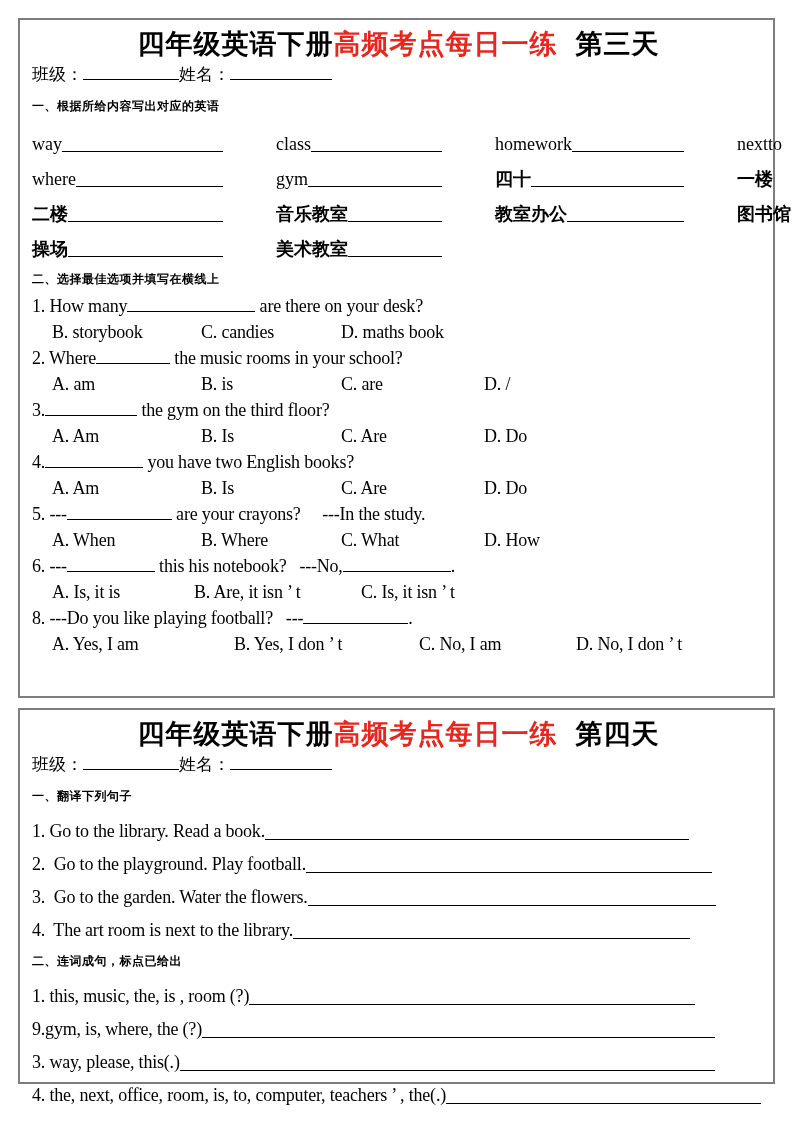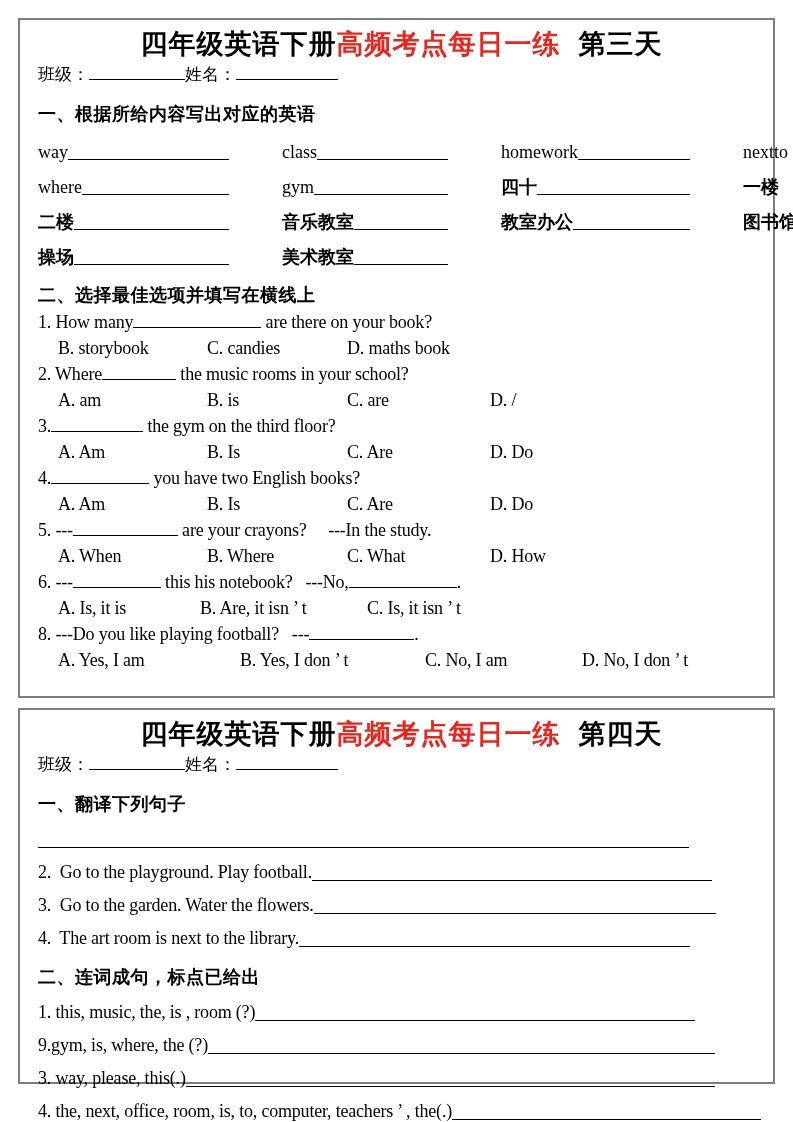--- a/index.html
+++ b/index.html
@@ -13,42 +13,42 @@
   body{
     width:793px;height:1122px;overflow:hidden;
     background:var(--bg);color:var(--ink);
     font-family:"Liberation Serif","DejaVu Serif",serif;
     position:relative;
   }
   .sheet{
     position:absolute;left:18px;width:757px;
     border:2px solid var(--border);
     background:#fff;
-    padding:6px 8px 0 18px;
+    padding:6px 8px 0 12px;
   }
   #sheet1{top:18px;height:680px;}
   #sheet2{top:708px;height:376px;}
 
   .title{
     text-align:center;font-size:27px;font-weight:bold;
     line-height:36px;letter-spacing:1px;white-space:pre;
   }
   .title .red{color:var(--red);}
   .title .day{margin-left:18px;}
 
   .idline{
     font-size:17px;line-height:25px;
     padding-right:2px;white-space:pre;
   }
   .idblank{
     display:inline-block;border-bottom:1.5px solid #000;height:15px;
   }
 
   .sec-heading{
-    font-weight:bold;font-size:18px;line-height:27px;margin-top:14px;
+    font-weight:bold;font-size:12px;line-height:27px;margin-top:6px;
     letter-spacing:0.5px;
   }
 
   
   .vocab-row{
     display:grid;grid-template-columns:205px 180px 203px 1fr;
     height:35px;font-size:18px;gap:39px;
   }
   .vcell{display:flex;align-items:flex-end;padding-right:14px;}
   .vcell.last{padding-right:4px;}
@@ -157,21 +157,21 @@
     <div class="vcell">
         <span class="vlabel cn">美术教室</span>
         <span class="fillblank"></span>
       </div>
     <div></div>
       <div></div>
   </div>
 
   <div class="sec-heading">二、选择最佳选项并填写在横线上</div>
 
-  <div class="qline"><span>1. How many</span><span class="qblank" style="width:128px"></span><span> are there on your book?</span></div>
+  <div class="qline"><span>1. How many</span><span class="qblank" style="width:128px"></span><span> are there on your desk?</span></div>
   <div class="opts opts-a"><span>B. storybook</span><span>C. candies</span><span>D. maths book</span></div>
 
   <div class="qline"><span>2. Where</span><span class="qblank" style="width:74px"></span><span> the music rooms in your school?</span></div>
   <div class="opts opts-a"><span>A. am</span><span>B. is</span><span>C. are</span><span>D. /</span></div>
 
   <div class="qline"><span>3.</span><span class="qblank" style="width:92px"></span><span> the gym on the third floor?</span></div>
   <div class="opts opts-a"><span>A. Am</span><span>B. Is</span><span>C. Are</span><span>D. Do</span></div>
 
   <div class="qline"><span>4.</span><span class="qblank" style="width:98px"></span><span> you have two English books?</span></div>
   <div class="opts opts-a"><span>A. Am</span><span>B. Is</span><span>C. Are</span><span>D. Do</span></div>
@@ -190,20 +190,21 @@
 
 <div class="sheet" id="sheet2">
 
   <div class="title"><span>四年级英语下册</span><span class="red">高频考点每日一练</span><span class="day">第四天</span></div>
 
   <div class="idline"><span>班级：</span><span class="idblank" style="width:96px"></span><span>姓名：</span><span class="idblank" style="width:102px"></span></div>
 
   <div class="sec-heading">一、翻译下列句子</div>
 
   <div class="tline">
+      <span class="ttext">1. Go to the library. Read a book.</span>
       <span class="fillblank" style="margin-right:76px"></span>
     </div>
   <div class="tline">
       <span class="ttext">2.  Go to the playground. Play football.</span>
       <span class="fillblank" style="margin-right:53px"></span>
     </div>
   <div class="tline">
       <span class="ttext">3.  Go to the garden. Water the flowers.</span>
       <span class="fillblank" style="margin-right:49px"></span>
     </div>

